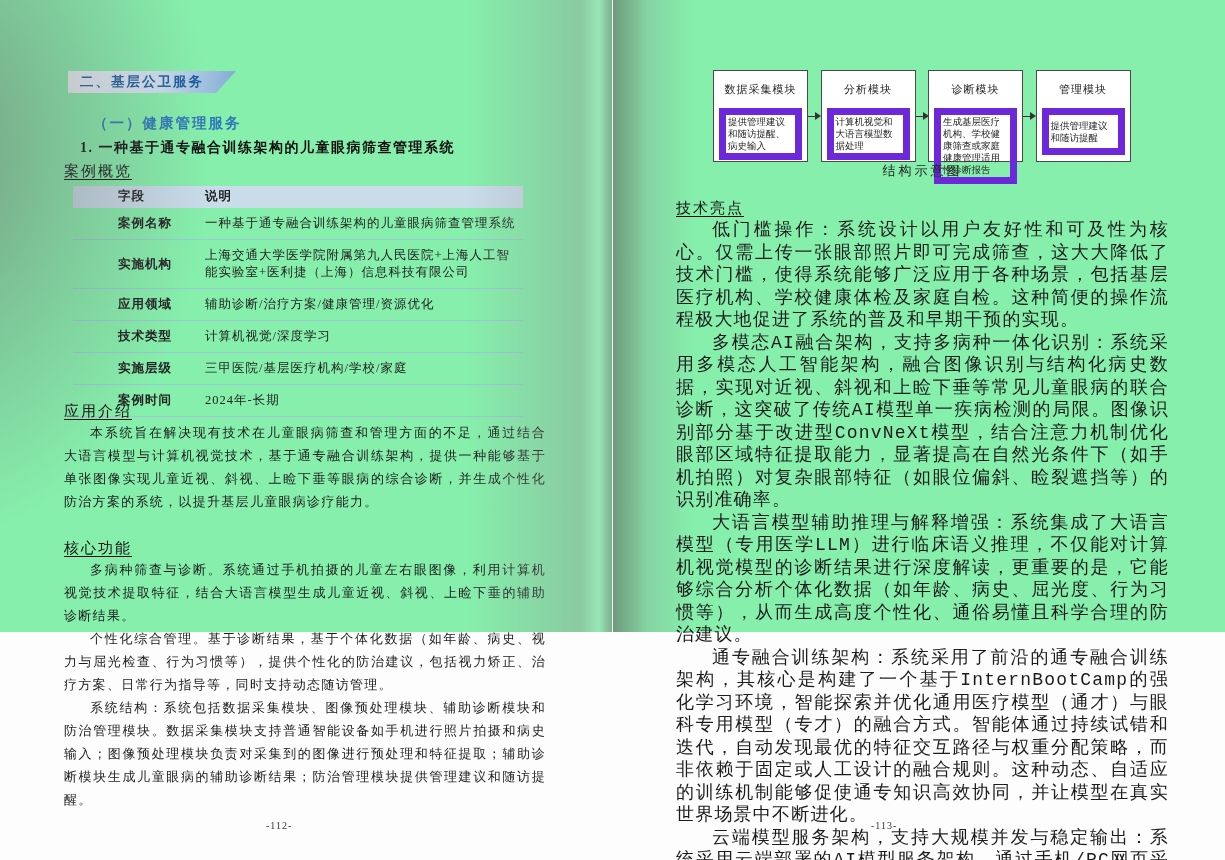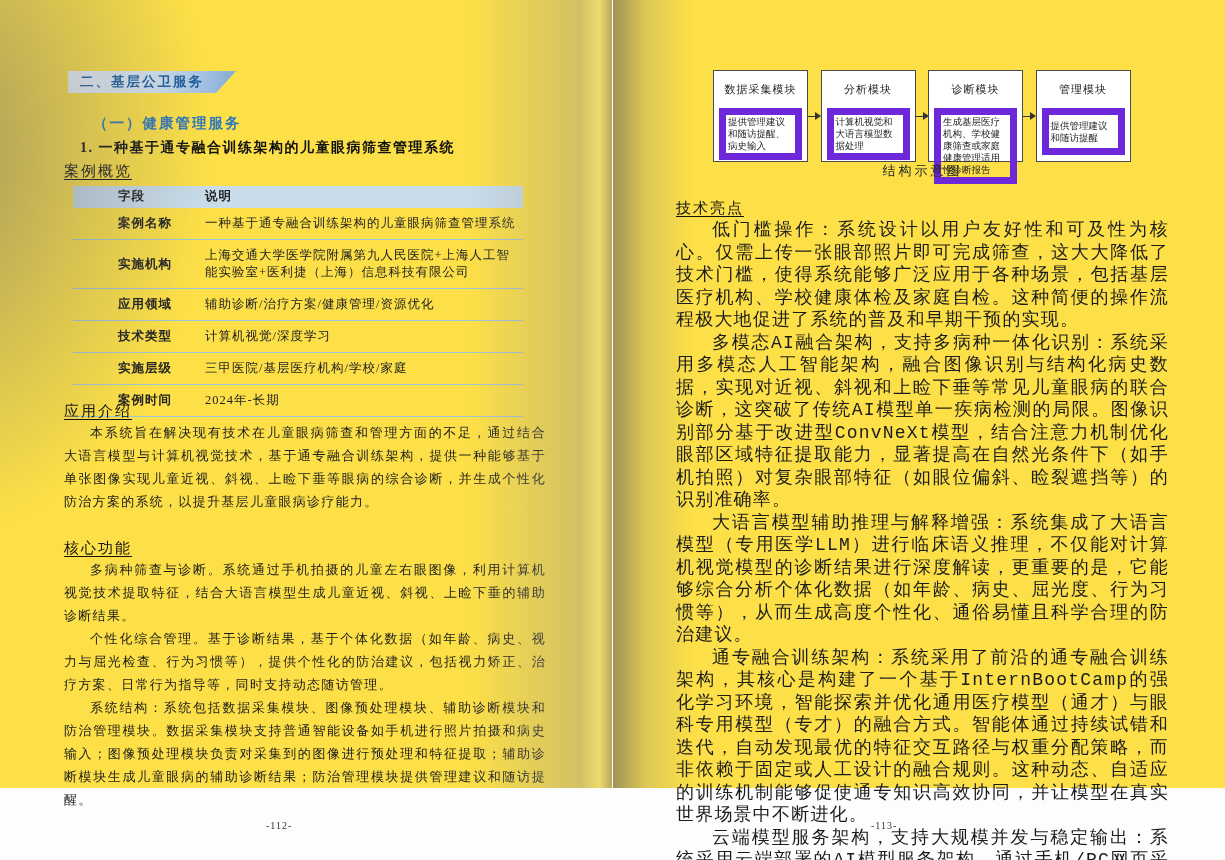--- a/index.html
+++ b/index.html
@@ -3,21 +3,21 @@
 <meta charset="utf-8">
 <style>
   html,body { margin:0; padding:0; }
   body {
     width:1225px; height:860px; overflow:hidden;
     background:#ffffff;
     font-family:"Liberation Serif","DejaVu Serif",serif;
     color:#1c1c1c;
   }
   .spread { position:relative; width:1225px; height:860px; background:#fdfdfd; }
-  .page { position:absolute; top:0; height:788px; background:#fde047; }
+  .page { position:absolute; top:0; height:632px; background:#86efac; }
   .page-left  { left:0;   width:612px; }
   .page-right { left:613px; width:612px; }
 
   
   .shade { position:absolute; pointer-events:none; }
   .shade-corner { left:0; top:0; width:330px; height:680px;
     background:radial-gradient(390px 540px at -70px 150px, rgba(108,108,108,.62), rgba(255,255,255,0) 72%); }
   .shade-right-edge { right:0; top:0; width:145px; height:100%;
     background:linear-gradient(to right, rgba(140,140,140,0) 0%, rgba(145,145,145,.40) 78%, rgba(205,205,205,.28) 91%, rgba(115,115,115,.52) 100%); }
   .shade-spine { left:0; top:0; width:80px; height:100%;

